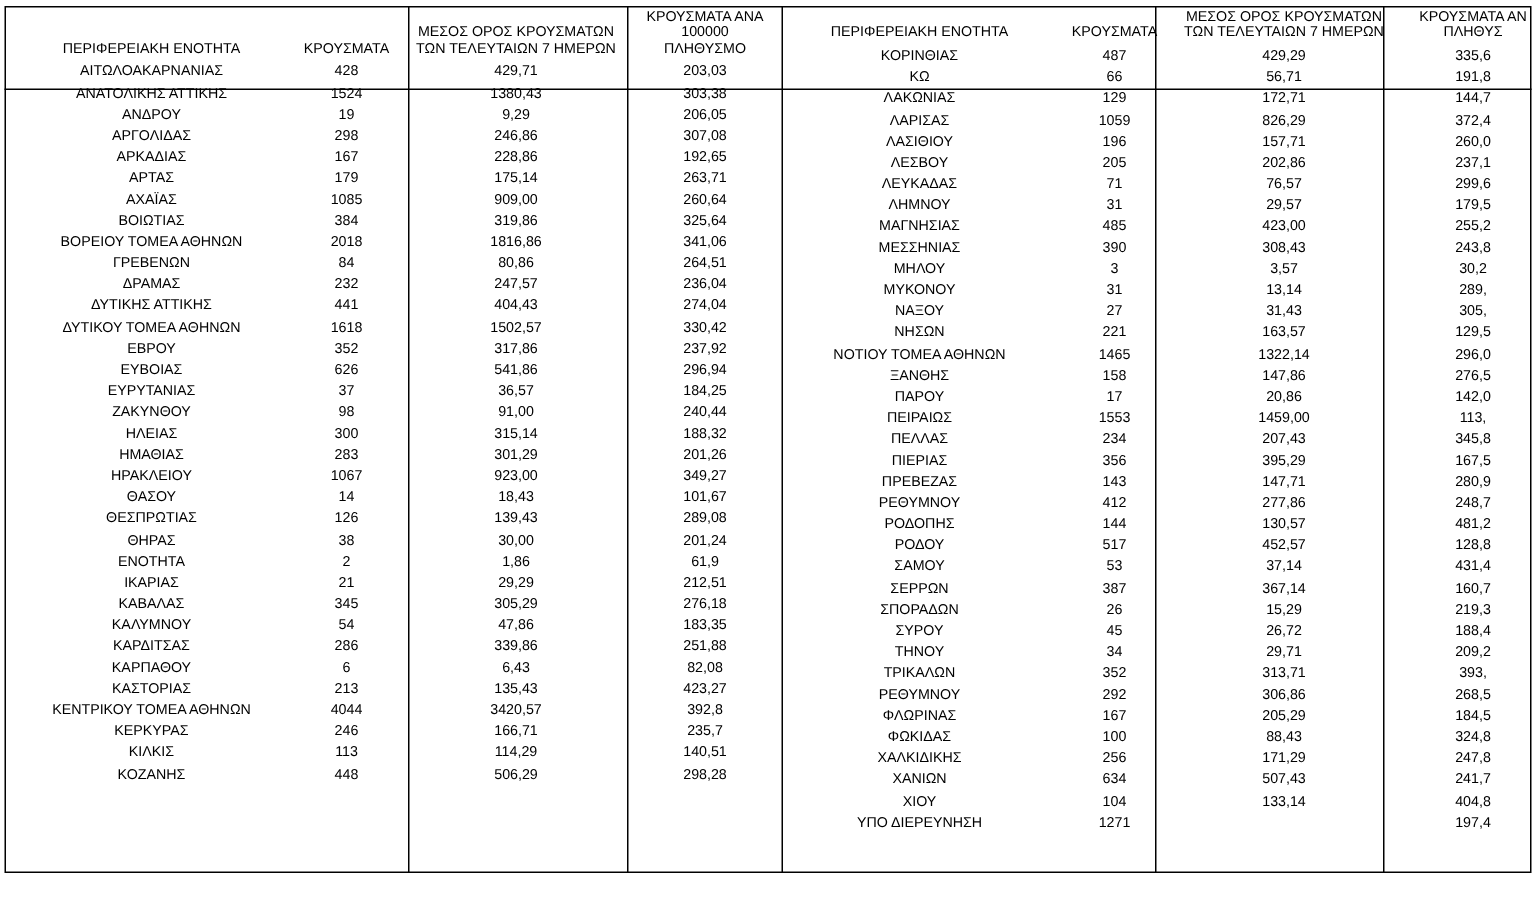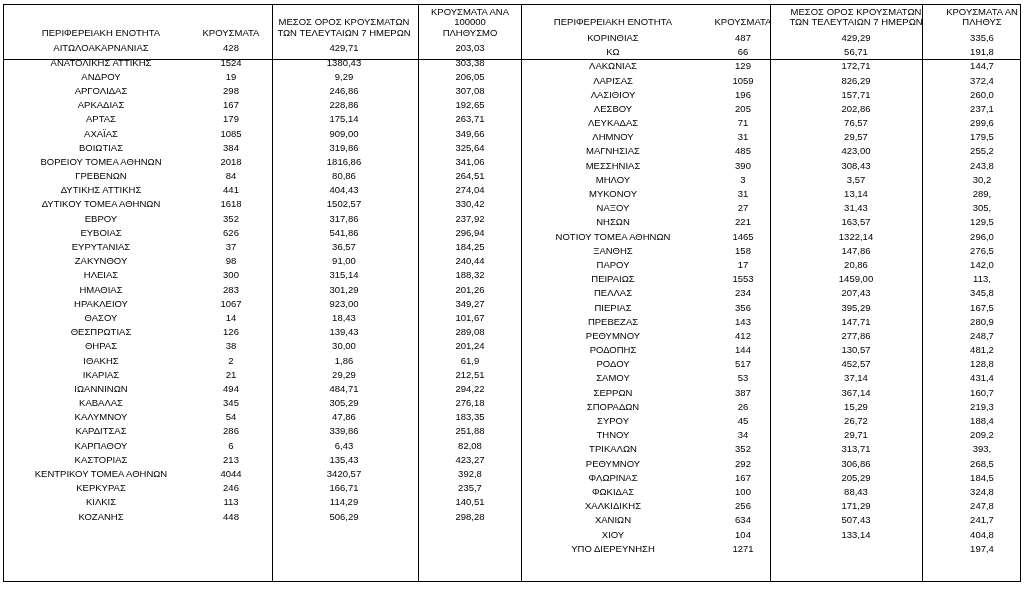--- a/index.html
+++ b/index.html
@@ -176,41 +176,47 @@
           <tr>
             <td class="name">ΑΡΤΑΣ</td>
             <td class="num">179</td>
             <td class="num">175,14</td>
             <td class="num">263,71</td>
           </tr>
           <tr>
             <td class="name">ΑΧΑΪΑΣ</td>
             <td class="num">1085</td>
             <td class="num">909,00</td>
-            <td class="num">349,66</td>
+            <td class="num">260,64</td>
           </tr>
           <tr>
             <td class="name">ΒΟΙΩΤΙΑΣ</td>
             <td class="num">384</td>
             <td class="num">319,86</td>
             <td class="num">325,64</td>
           </tr>
           <tr>
             <td class="name">ΒΟΡΕΙΟΥ ΤΟΜΕΑ ΑΘΗΝΩΝ</td>
             <td class="num">2018</td>
             <td class="num">1816,86</td>
             <td class="num">341,06</td>
           </tr>
           <tr>
             <td class="name">ΓΡΕΒΕΝΩΝ</td>
             <td class="num">84</td>
             <td class="num">80,86</td>
             <td class="num">264,51</td>
           </tr>
           <tr>
+            <td class="name">ΔΡΑΜΑΣ</td>
+            <td class="num">232</td>
+            <td class="num">247,57</td>
+            <td class="num">236,04</td>
+          </tr>
+          <tr>
             <td class="name">ΔΥΤΙΚΗΣ ΑΤΤΙΚΗΣ</td>
             <td class="num">441</td>
             <td class="num">404,43</td>
             <td class="num">274,04</td>
           </tr>
           <tr>
             <td class="name">ΔΥΤΙΚΟΥ ΤΟΜΕΑ ΑΘΗΝΩΝ</td>
             <td class="num">1618</td>
             <td class="num">1502,57</td>
             <td class="num">330,42</td>
@@ -269,36 +275,30 @@
             <td class="num">139,43</td>
             <td class="num">289,08</td>
           </tr>
           <tr>
             <td class="name">ΘΗΡΑΣ</td>
             <td class="num">38</td>
             <td class="num">30,00</td>
             <td class="num">201,24</td>
           </tr>
           <tr>
-            <td class="name">ΙΘΑΚΗΣ</td>
+            <td class="name">ΕΝΟΤΗΤΑ</td>
             <td class="num">2</td>
             <td class="num">1,86</td>
             <td class="num">61,9</td>
           </tr>
           <tr>
             <td class="name">ΙΚΑΡΙΑΣ</td>
             <td class="num">21</td>
             <td class="num">29,29</td>
             <td class="num">212,51</td>
-          </tr>
-          <tr>
-            <td class="name">ΙΩΑΝΝΙΝΩΝ</td>
-            <td class="num">494</td>
-            <td class="num">484,71</td>
-            <td class="num">294,22</td>
           </tr>
           <tr>
             <td class="name">ΚΑΒΑΛΑΣ</td>
             <td class="num">345</td>
             <td class="num">305,29</td>
             <td class="num">276,18</td>
           </tr>
           <tr>
             <td class="name">ΚΑΛΥΜΝΟΥ</td>
             <td class="num">54</td>

